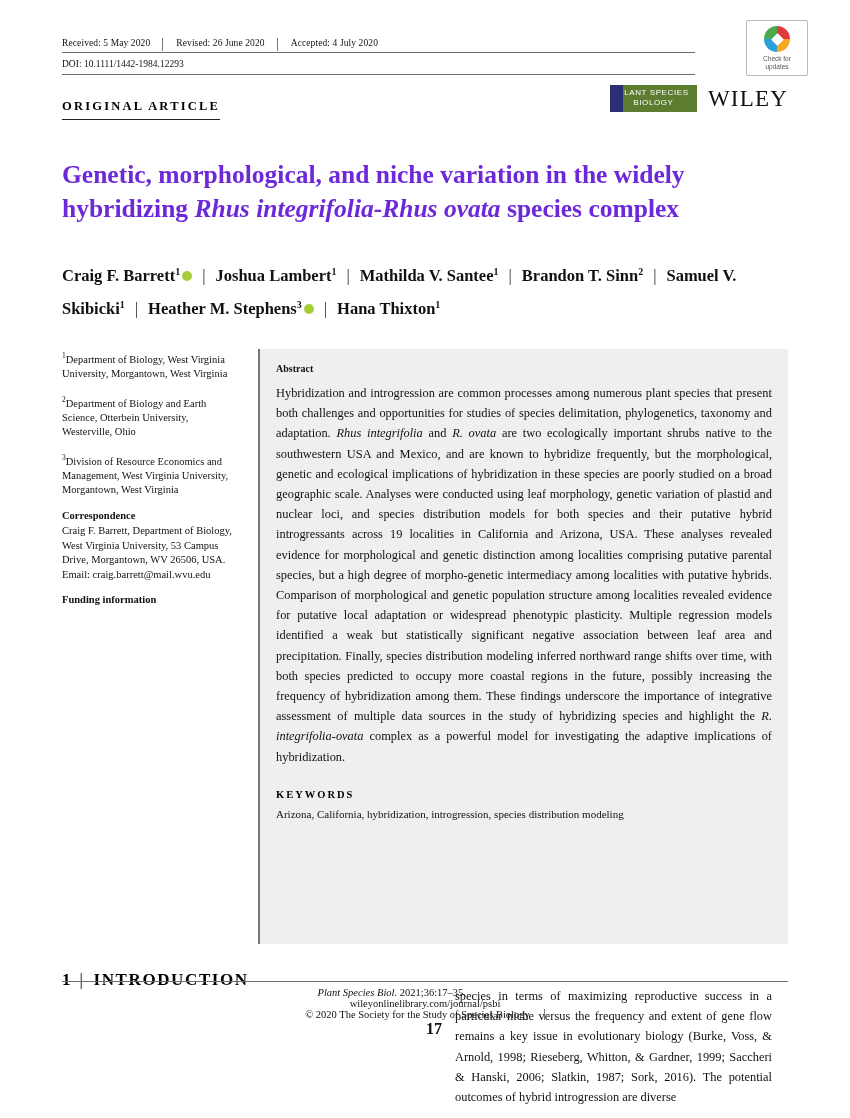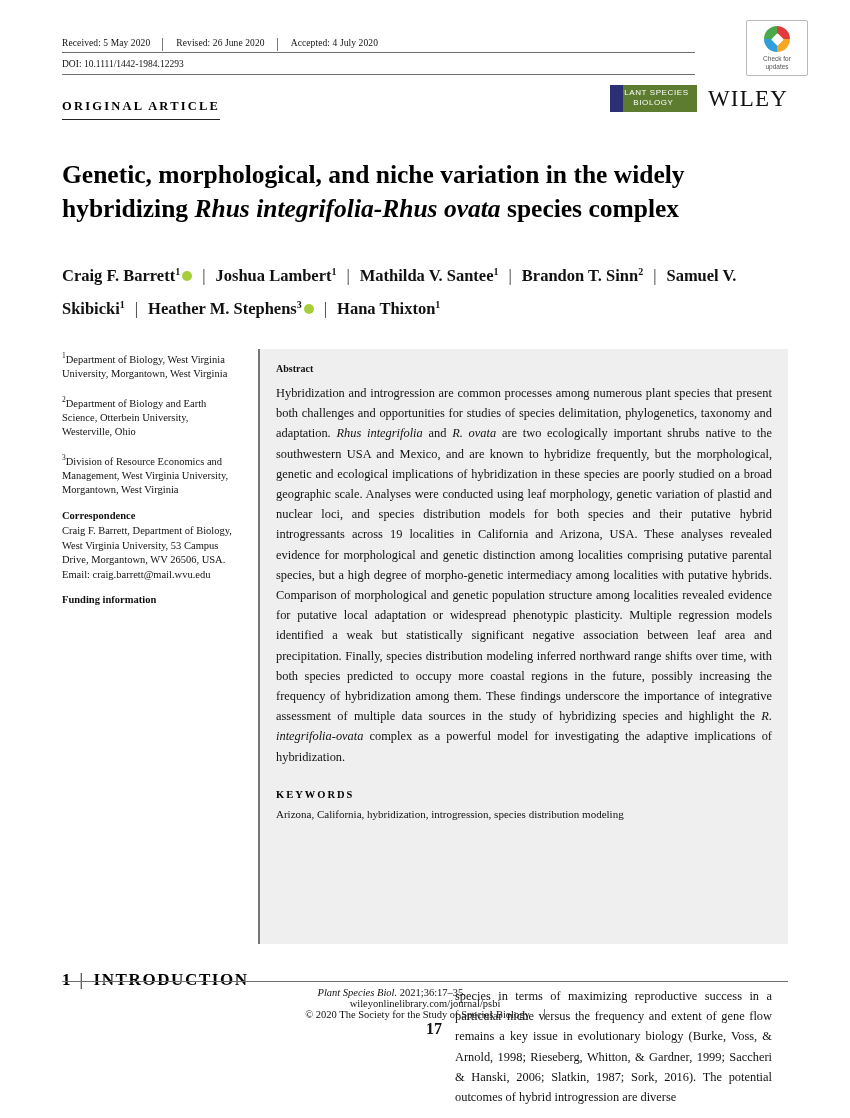--- a/index.html
+++ b/index.html
@@ -148,21 +148,21 @@
     color: #111;
   }
 
   
   .title {
     margin-top: 38px;
     font-family: "Liberation Serif", serif;
     font-size: 25.5px;
     line-height: 34px;
     font-weight: bold;
-    color: #000000;
+    color: #6d28d9;
     max-width: 740px;
   }
   .title em { font-style: italic; }
 
   
   .authors {
     margin-top: 30px;
     font-family: "Liberation Serif", serif;
     font-size: 16.5px;
     font-weight: bold;

